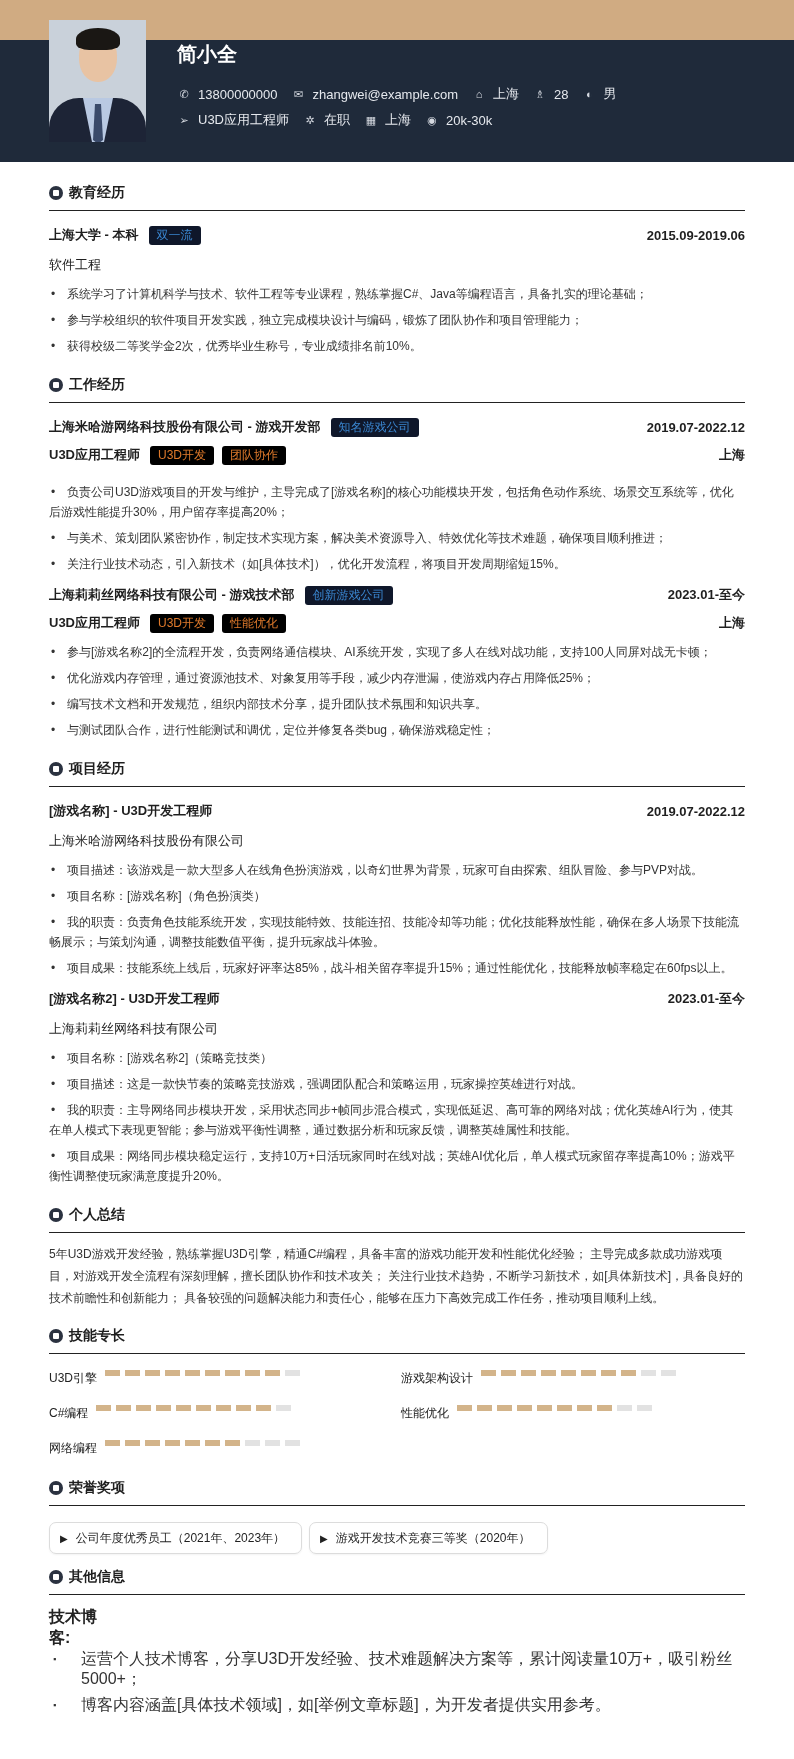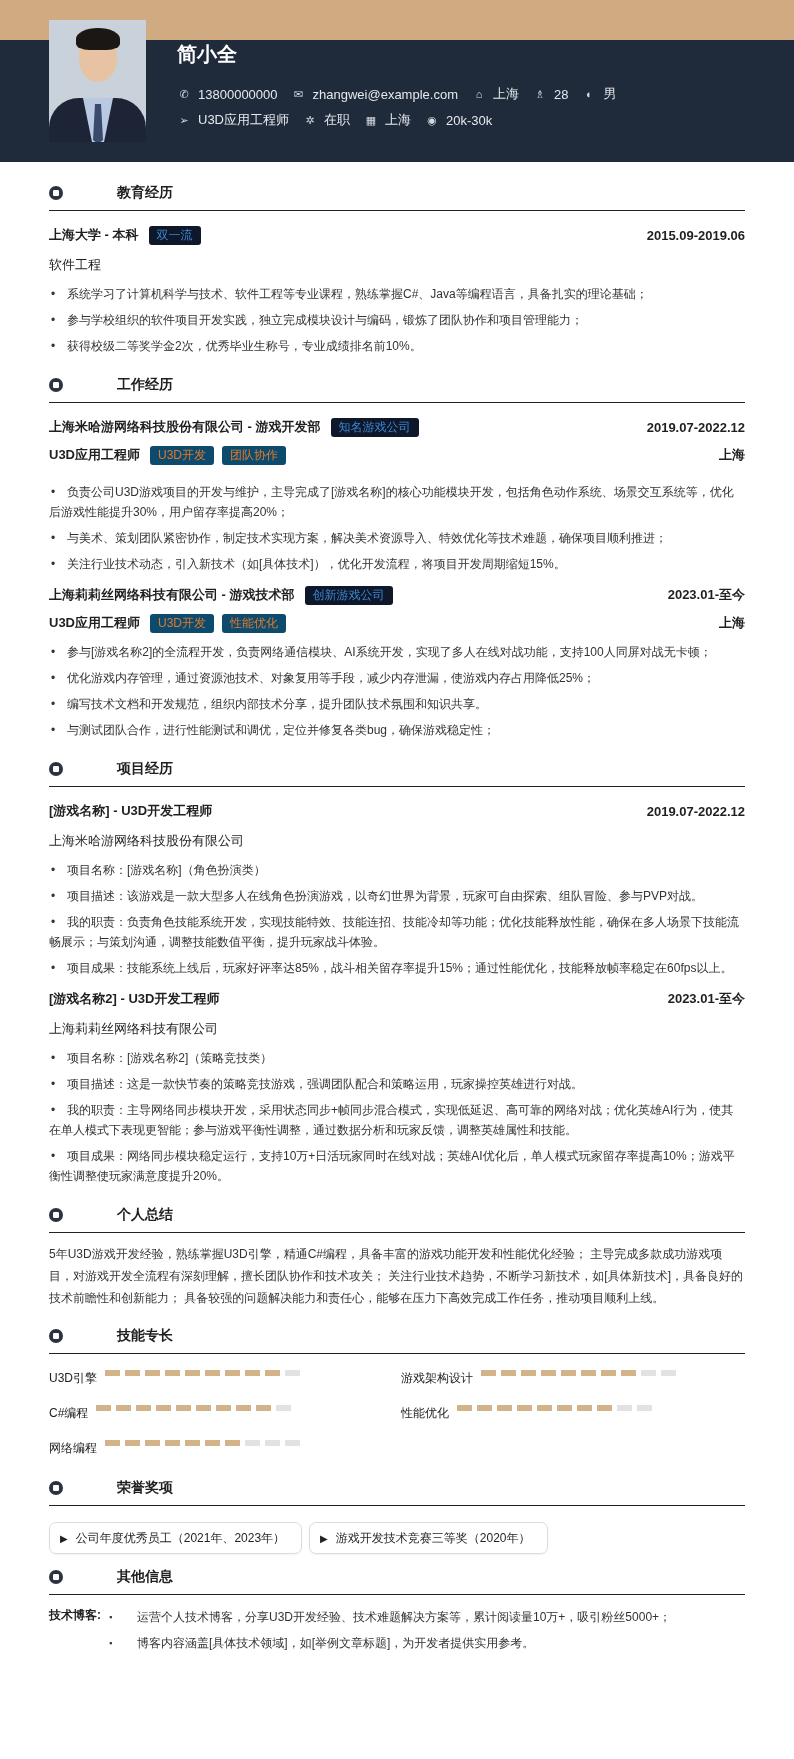--- a/index.html
+++ b/index.html
@@ -12,46 +12,46 @@
   .avatar .suit { position: absolute; left: 0; top: 78px; width: 97px; height: 50px; background: #1d2436; border-radius: 30px 30px 0 0; }
   .avatar .shirt { position: absolute; left: 34px; top: 78px; width: 30px; height: 44px; background: #b9c9e2; clip-path: polygon(0 0,100% 0,70% 100%,30% 100%); }
   .avatar .tie { position: absolute; left: 44px; top: 84px; width: 10px; height: 40px; background: #3a4a6a; clip-path: polygon(20% 0,80% 0,100% 90%,50% 100%,0 90%); }
   .name { position: absolute; left: 177px; top: 41px; font-size: 20px; font-weight: bold; color: #fff; }
   .info-row { position: absolute; left: 177px; display: flex; align-items: center; font-size: 13px; color: #e6e9ee; }
   .info-row .it { display: flex; align-items: center; margin-right: 14px; }
   .info-row .ic { width: 14px; display: inline-block; text-align: center; margin-right: 7px; font-size: 11px; color: #d5d9e0; }
   .row1 { top: 85px; }
   .row2 { top: 111px; }
   .content { position: absolute; left: 49px; top: 162px; width: 696px; }
-  .sec-title { display: flex; align-items: center; font-size: 14px; font-weight: bold; border-bottom: 1.5px solid #222; padding-bottom: 8px; gap: 48px; }
+  .sec-title { display: flex; align-items: center; font-size: 14px; font-weight: bold; border-bottom: 1.5px solid #222; padding-bottom: 8px; }
   .sec-icon { width: 14px; height: 14px; border-radius: 50%; background: #2b3240; margin-right: 6px; position: relative; display: inline-block; }
   .sec-icon::after { content: ""; position: absolute; left: 4px; top: 4px; width: 6px; height: 6px; background: #fff; border-radius: 1px; }
   .entry-head { display: flex; justify-content: space-between; align-items: center; font-size: 13px; font-weight: bold; height: 22px; }
   .entry-head .l { display: flex; align-items: center; }
   .tag { font-weight: normal; font-size: 12px; padding: 1px 8px; border-radius: 3px; margin-left: 10px; }
   .tag.blue { background: #0f172a; color: #3a86d0; }
-  .tag.orange { background: #0c4a6e; color: #e07a2b; }
+  .tag.orange { background: #000000; color: #e07a2b; }
   .tag.orange + .tag.orange { margin-left: 8px; }
   .sub { font-size: 13px; font-weight: normal; height: 22px; display: flex; align-items: center; }
   ul.b { list-style: none; font-size: 12px; color: #333; }
   ul.b li { position: relative; padding-left: 18px; line-height: 20px; margin-bottom: 6px; }
   ul.b li::before { content: "•"; position: absolute; left: 2px; top: 0; color: #333; }
   ul.b li.wrap { padding-left: 0; text-indent: 18px; }
   ul.b li.wrap::before { left: 2px; text-indent: 0; }
   .summary { font-size: 12px; line-height: 22px; color: #333; }
   .skills { display: grid; grid-template-columns: 352px 344px; row-gap: 18px; font-size: 12px; }
   .skill { display: flex; }
   .skill .lbl { margin-right: 8px; color: #222; }
   .dots { display: flex; }
   .dots i { width: 15px; height: 6px; margin-right: 5px; background: #d3b48a; display: inline-block; }
   .dots i.off { background: #e2e2e2; }
   .awards { display: flex; }
   .award { border: 1px solid #dcdcdc; border-radius: 7px; height: 32px; padding: 0 16px 0 10px; display: flex; align-items: center; font-size: 12px; margin-right: 7px; box-shadow: 0 1px 2px rgba(0,0,0,0.05); }
   .award .tri { font-size: 10px; margin-right: 8px; color: #222; }
-  .other { display: flex; font-size: 12px; color: #333; }
+  .other { display: flex; font-size: 16px; color: #333; flex-direction: column; }
   .other .k { font-weight: bold; width: 56px; color: #222; }
   .other ul { list-style: none; }
   .other li { position: relative; padding-left: 32px; line-height: 20px; margin-bottom: 6px; }
   .other li::before { content: "▪"; position: absolute; left: 4px; font-size: 9px; }
 </style>
 </head>
 <body>
 
 <div class="top-band"></div>
 <div class="header"></div>
@@ -181,22 +181,22 @@
     <div class="sec-title">
         <span class="sec-icon"></span>
         <span>项目经历</span>
       </div>
     <div class="entry-head" style="margin-top:13px;">
       <span>[游戏名称] - U3D开发工程师</span>
       <span>2019.07-2022.12</span>
     </div>
     <div class="sub" style="margin-top:8px;">上海米哈游网络科技股份有限公司</div>
     <ul class="b" style="margin-top:8px;">
+      <li>项目描述：该游戏是一款大型多人在线角色扮演游戏，以奇幻世界为背景，玩家可自由探索、组队冒险、参与PVP对战。</li>
       <li>项目名称：[游戏名称]（角色扮演类）</li>
-      <li>项目描述：该游戏是一款大型多人在线角色扮演游戏，以奇幻世界为背景，玩家可自由探索、组队冒险、参与PVP对战。</li>
       <li class="wrap">我的职责：负责角色技能系统开发，实现技能特效、技能连招、技能冷却等功能；优化技能释放性能，确保在多人场景下技能流畅展示；与策划沟通，调整技能数值平衡，提升玩家战斗体验。</li>
       <li>项目成果：技能系统上线后，玩家好评率达85%，战斗相关留存率提升15%；通过性能优化，技能释放帧率稳定在60fps以上。</li>
     </ul>
     <div class="entry-head" style="margin-top:10px;">
       <span>[游戏名称2] - U3D开发工程师</span>
       <span>2023.01-至今</span>
     </div>
     <div class="sub" style="margin-top:8px;">上海莉莉丝网络科技有限公司</div>
     <ul class="b" style="margin-top:8px;">
       <li>项目名称：[游戏名称2]（策略竞技类）</li>

